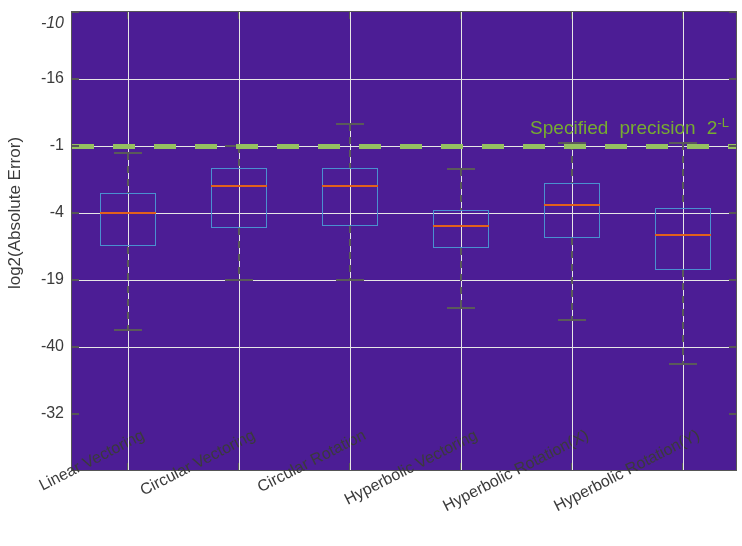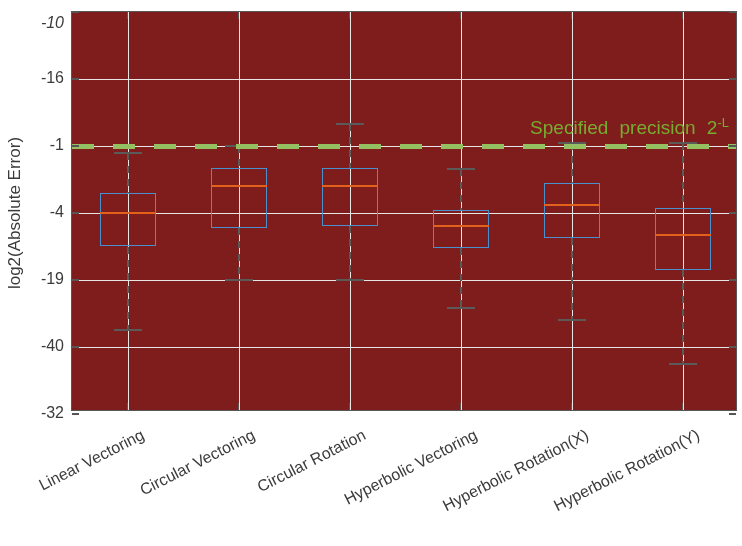--- a/index.html
+++ b/index.html
@@ -1,21 +1,21 @@
 <!DOCTYPE html>
 <html style="--box: #4a90d0; --median: #e2611b; --whisker: #5a5a5a; --green: #95c061; --greentext: #77ac30; --grid: #e6e6e6; --axis: #565656; --ticktext: #3b3b3b;"><head>
 <meta charset="utf-8">
 <style>
   html,body{margin:0;padding:0;background:#ffffff;}
   body{width:742px;height:546px;overflow:hidden;
        font-family:"Liberation Sans", sans-serif;}
   .figure{position:relative;width:742px;height:546px;background:#fff;}
 
-  .plot{position:absolute;left:71px;top:11px;width:666px;height:400px;
-        border:1.5px solid var(--axis);box-sizing:border-box;background:#7f1d1d;}
+  .plot{position:absolute;left:71px;top:11px;width:666px;height:460px;
+        border:1.5px solid var(--axis);box-sizing:border-box;background:#4c1d95;}
 
   .hgrid{position:absolute;left:0;width:100%;height:1px;background:var(--grid);z-index:1;}
   .vgrid{position:absolute;top:0;height:100%;width:1px;background:var(--grid);z-index:1;}
 
   .tick{position:absolute;background:var(--axis);z-index:6;}
   .tick.left{left:0;width:7px;height:1.5px;}
   .tick.right{right:0;width:7px;height:1.5px;}
   .tick.top{top:0;height:7px;width:1.5px;}
   .tick.bottom{bottom:0;height:7px;width:1.5px;}
 

